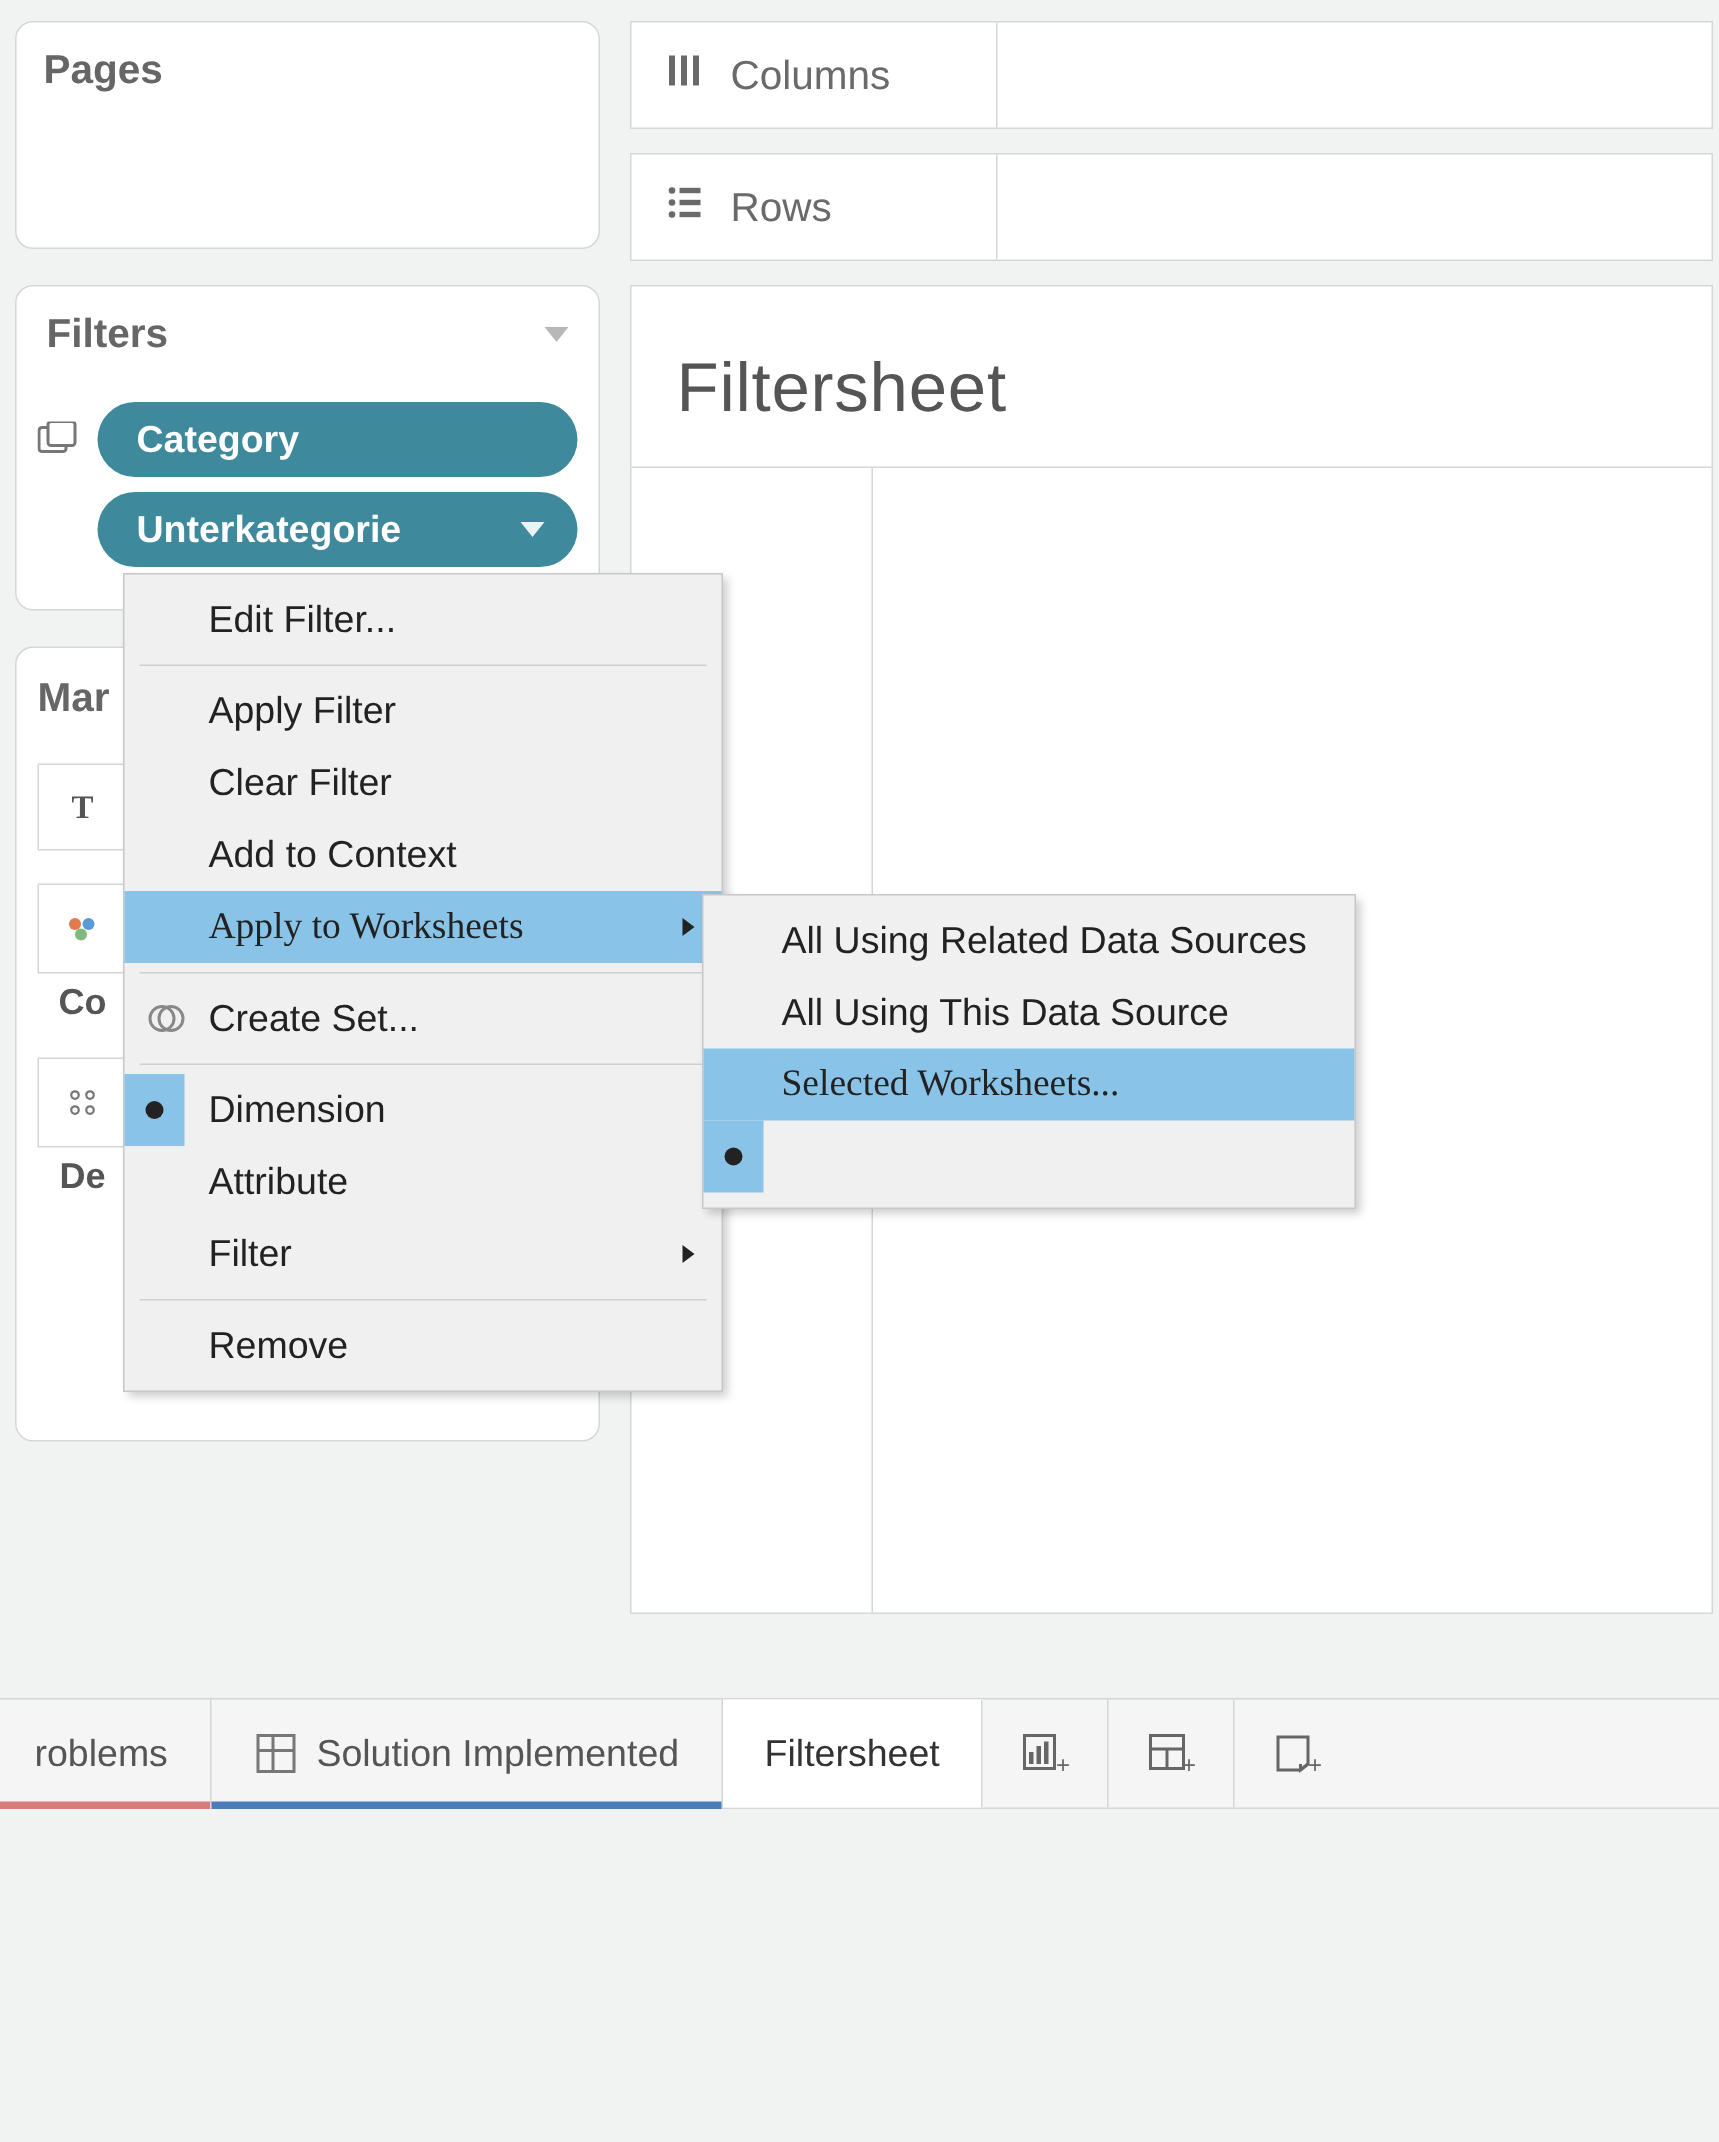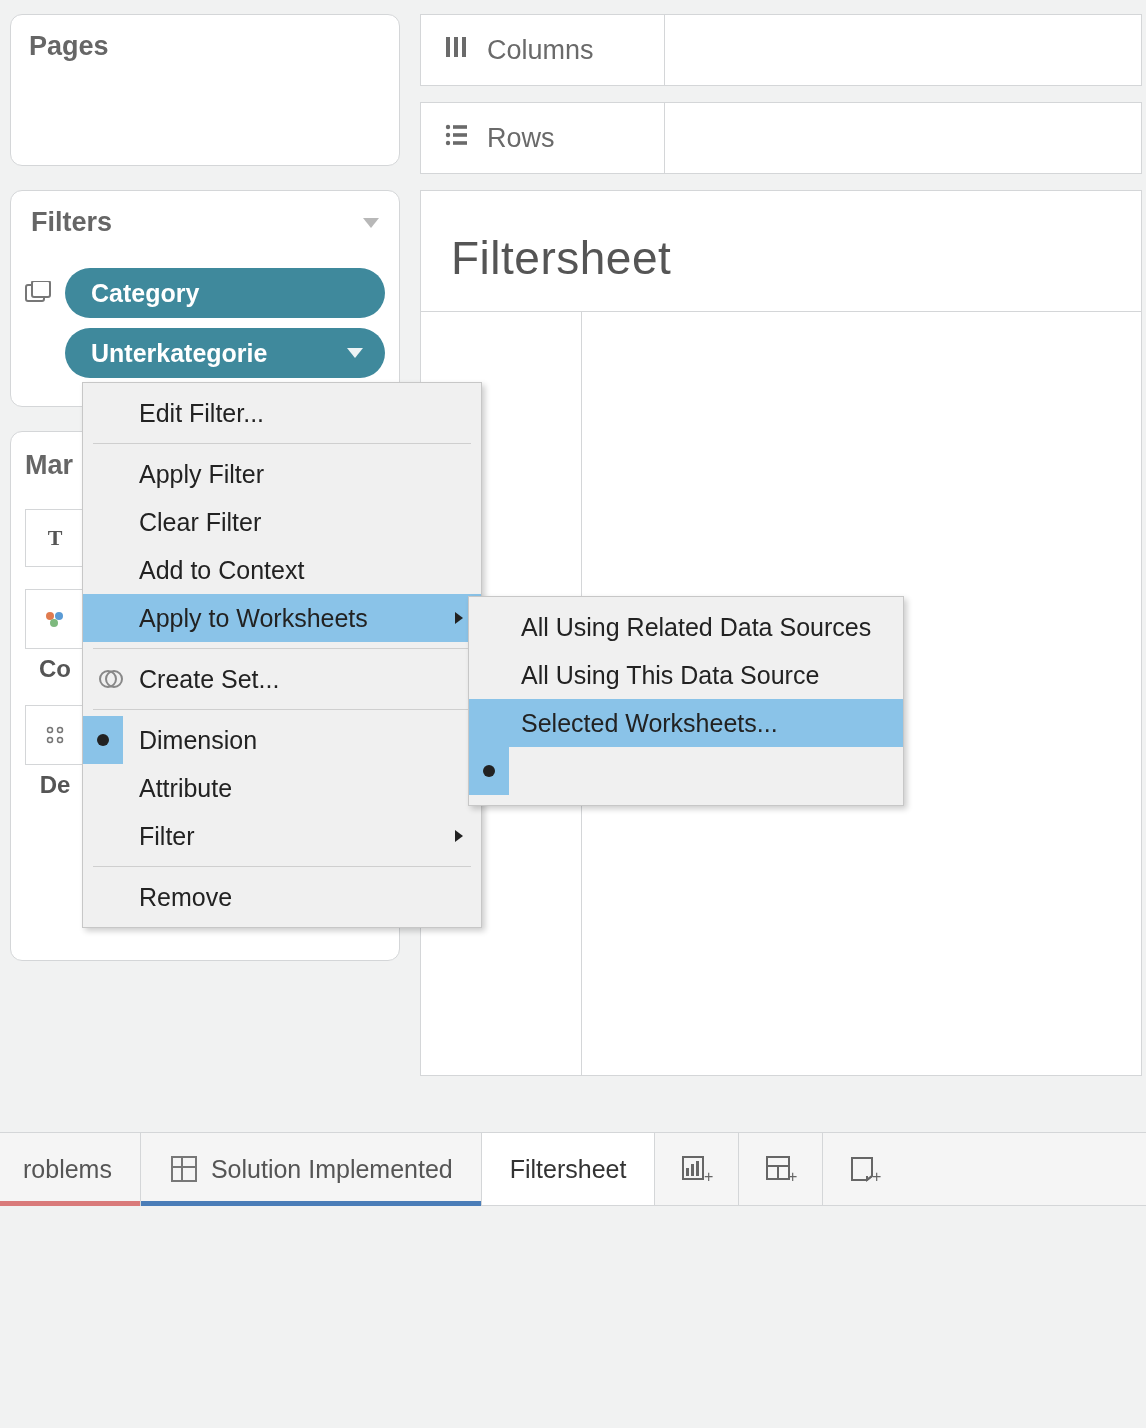--- a/index.html
+++ b/index.html
@@ -159,21 +159,21 @@
   }
   .menu-item {
     display:flex; align-items:center;
     height: 48px;
     padding: 0 20px 0 56px;
     font-size: 25px; color:#222;
     position: relative;
     cursor: pointer;
   }
   .menu-item.bold { font-weight: 400; }
-  .menu-item.highlight { background: var(--highlight); }
+  .menu-item.highlight { background: var(--highlight); font-family: Liberation Serif, serif; }
   .menu-item .sub-arrow {
     position:absolute; right:18px; top:50%; transform:translateY(-50%);
     width:0;height:0;
     border-top:6px solid transparent;
     border-bottom:6px solid transparent;
     border-left:8px solid #222;
   }
   .menu-sep {
     height:1px; background:#cfcfcf; margin: 6px 10px;
   }

